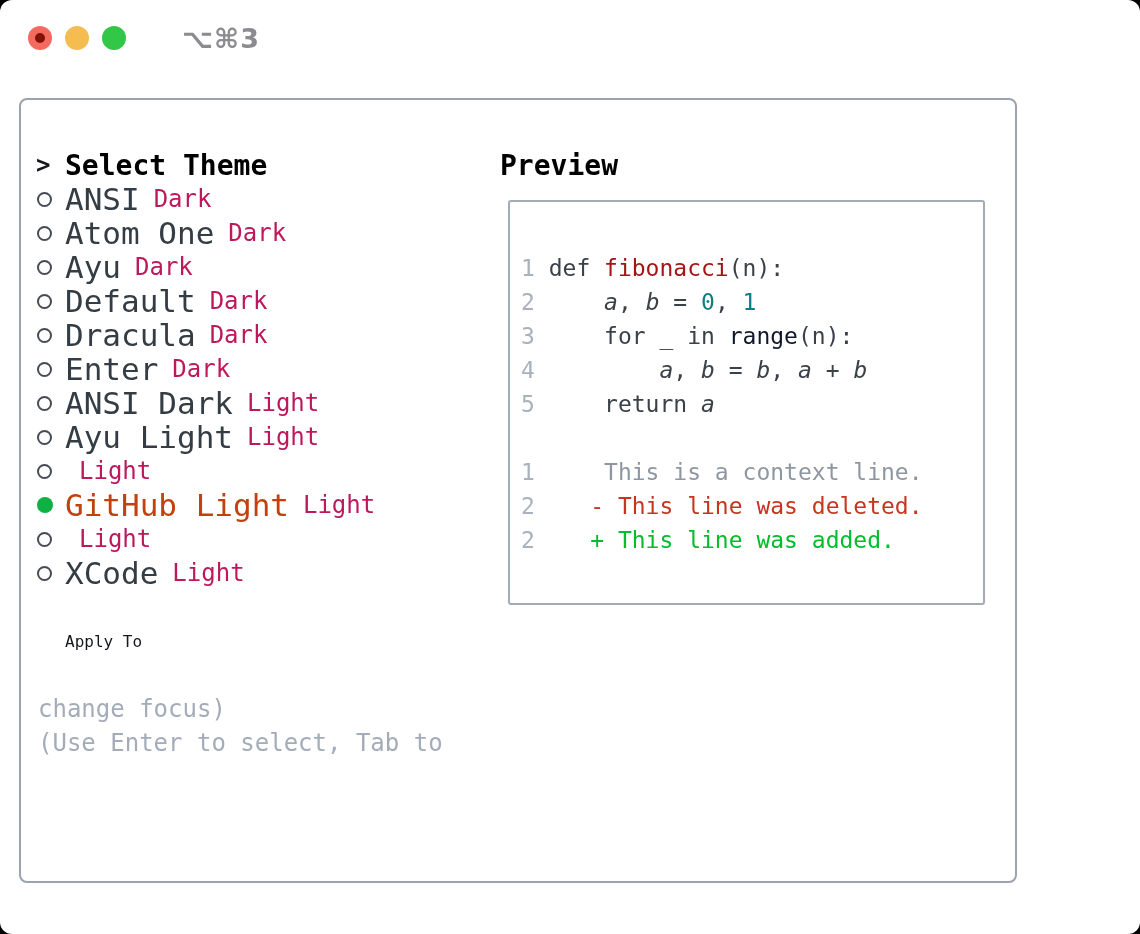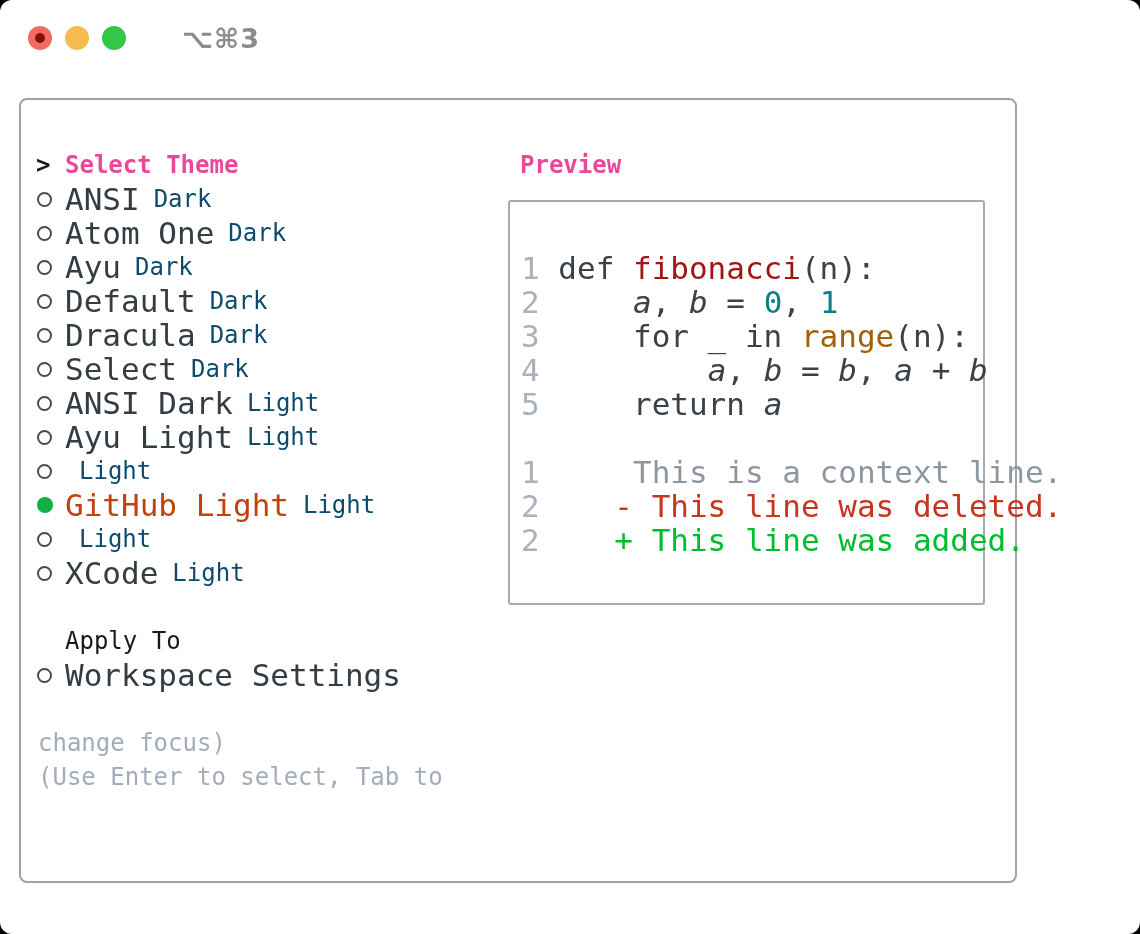--- a/index.html
+++ b/index.html
@@ -23,47 +23,47 @@
   }
   
   .dialog{
     position:absolute;left:19px;top:98px;width:994px;height:781px;
     border:2px solid #9aa3ae;border-radius:8px;background:#fff;
   }
   .left-pane{position:absolute;left:15px;top:48px;width:440px;}
   .row{display:flex;align-items:center;height:34px;white-space:pre;}
   .marker-slot{width:29px;flex:0 0 29px;display:flex;align-items:center;}
   .prompt{font-weight:bold;color:#15181c;font-size:24px;}
-  .pane-header{font-weight:bold;color:#ec4899;font-size:24px;}
-  .pane-subheader{color:#15181c;font-size:24px;}
+  .pane-header{font-weight:bold;color:#000000;font-size:28px;}
+  .pane-subheader{color:#15181c;font-size:16px;}
   .radio{box-sizing:border-box;width:15px;height:15px;border-radius:50%;border:2px solid #454c54;margin-left:1px;}
   .radio.filled{border:none;background:#0fb142;width:16px;height:16px;}
   .item-name{font-size:31px;color:#343c44;}
   .item-name.selected{color:#c2410c;}
-  .item-tag{font-size:24px;color:#0c4a6e;margin-left:14px;}
+  .item-tag{font-size:24px;color:#be185d;margin-left:14px;}
   .spacer{height:34px;}
   .help-line{font-size:24px;color:#a3acb8;padding-left:2px;}
   
-  .right-pane-header{position:absolute;left:479px;top:48px;margin-left:20px;}
+  .right-pane-header{position:absolute;left:479px;top:48px;}
   .preview-box{
     position:absolute;left:487px;top:100px;width:477px;height:405px;
     border:2px solid #a3abb5;border-radius:3px;background:#fff;box-sizing:border-box;
   }
   #code-pre{
     margin:0;padding:49px 0 0 11px;
     font-family:"DejaVu Sans Mono","Liberation Mono",monospace;
-    font-size:31px;line-height:34px;
+    font-size:23px;line-height:34px;
   }
   .code-line{height:34px;white-space:pre;}
   .lnum{display:inline-block;width:2ch;color:#a9b1bd;}
   .tok-plain{color:#3a4149;}
   .tok-function{color:#a31515;}
   .tok-var{color:#3a4149;font-style:italic;}
   .tok-number{color:#0d7e85;}
-  .tok-builtin{color:#a16207;}
+  .tok-builtin{color:#0f172a;}
   .tok-context{color:#8e97a1;}
   .tok-deleted{color:#c7351f;}
   .tok-added{color:#00bd2c;}
 </style>
 </head>
 <body>
 
 <div class="stage">
   <div class="window">
 
@@ -85,38 +85,37 @@
           <span class="marker-slot prompt">&gt;</span>
           <span class="pane-header">Select Theme</span>
         </div>
 
         <div id="theme-list">
             <div class="row"><span class="marker-slot"><span class="radio"></span></span><span class="item-name">ANSI</span><span class="item-tag">Dark</span></div>
             <div class="row"><span class="marker-slot"><span class="radio"></span></span><span class="item-name">Atom One</span><span class="item-tag">Dark</span></div>
             <div class="row"><span class="marker-slot"><span class="radio"></span></span><span class="item-name">Ayu</span><span class="item-tag">Dark</span></div>
             <div class="row"><span class="marker-slot"><span class="radio"></span></span><span class="item-name">Default</span><span class="item-tag">Dark</span></div>
             <div class="row"><span class="marker-slot"><span class="radio"></span></span><span class="item-name">Dracula</span><span class="item-tag">Dark</span></div>
-            <div class="row"><span class="marker-slot"><span class="radio"></span></span><span class="item-name">Select</span><span class="item-tag">Dark</span></div>
+            <div class="row"><span class="marker-slot"><span class="radio"></span></span><span class="item-name">Enter</span><span class="item-tag">Dark</span></div>
             <div class="row"><span class="marker-slot"><span class="radio"></span></span><span class="item-name">ANSI Dark</span><span class="item-tag">Light</span></div>
             <div class="row"><span class="marker-slot"><span class="radio"></span></span><span class="item-name">Ayu Light</span><span class="item-tag">Light</span></div>
             <div class="row"><span class="marker-slot"><span class="radio"></span></span><span class="item-tag">Light</span></div>
             <div class="row"><span class="marker-slot"><span class="radio filled"></span></span><span class="item-name selected">GitHub Light</span><span class="item-tag">Light</span></div>
             <div class="row"><span class="marker-slot"><span class="radio"></span></span><span class="item-tag">Light</span></div>
             <div class="row"><span class="marker-slot"><span class="radio"></span></span><span class="item-name">XCode</span><span class="item-tag">Light</span></div>
           </div>
 
         <div class="row spacer"></div>
 
         <div class="row">
           <span class="marker-slot"></span>
           <span class="pane-subheader">Apply To</span>
         </div>
 
         <div id="apply-list">
-            <div class="row"><span class="marker-slot"><span class="radio"></span></span><span class="item-name">Workspace Settings</span></div>
           </div>
 
         <div class="row spacer"></div>
 
         <div>
           <div class="row help-line">change focus)</div>
           <div class="row help-line">(Use Enter to select, Tab to</div>
         </div>
       </div>
 

